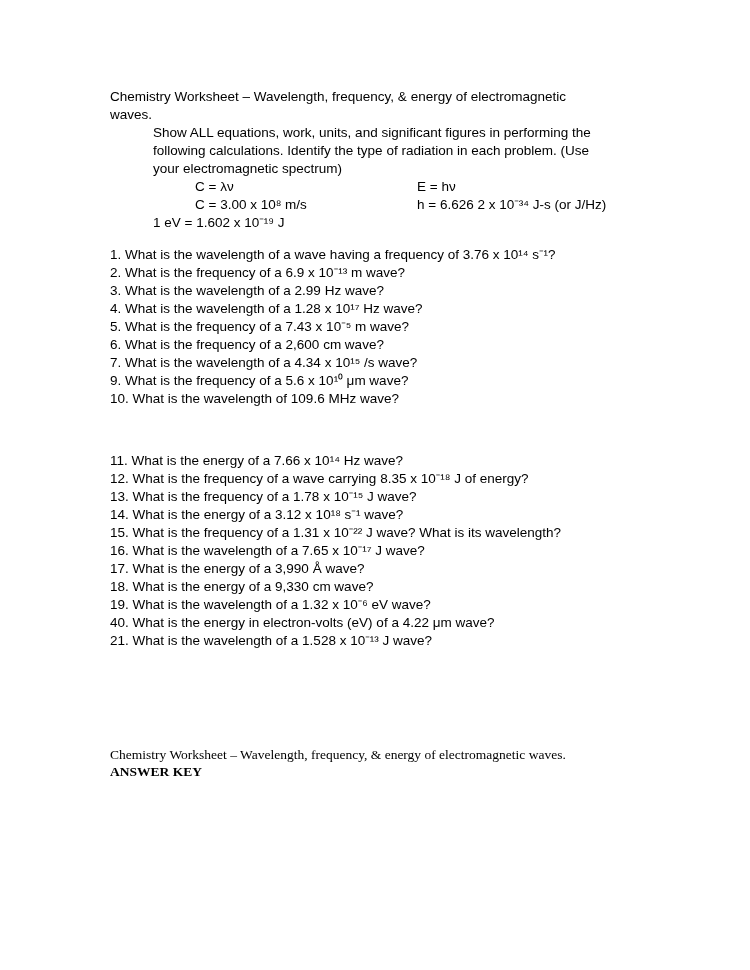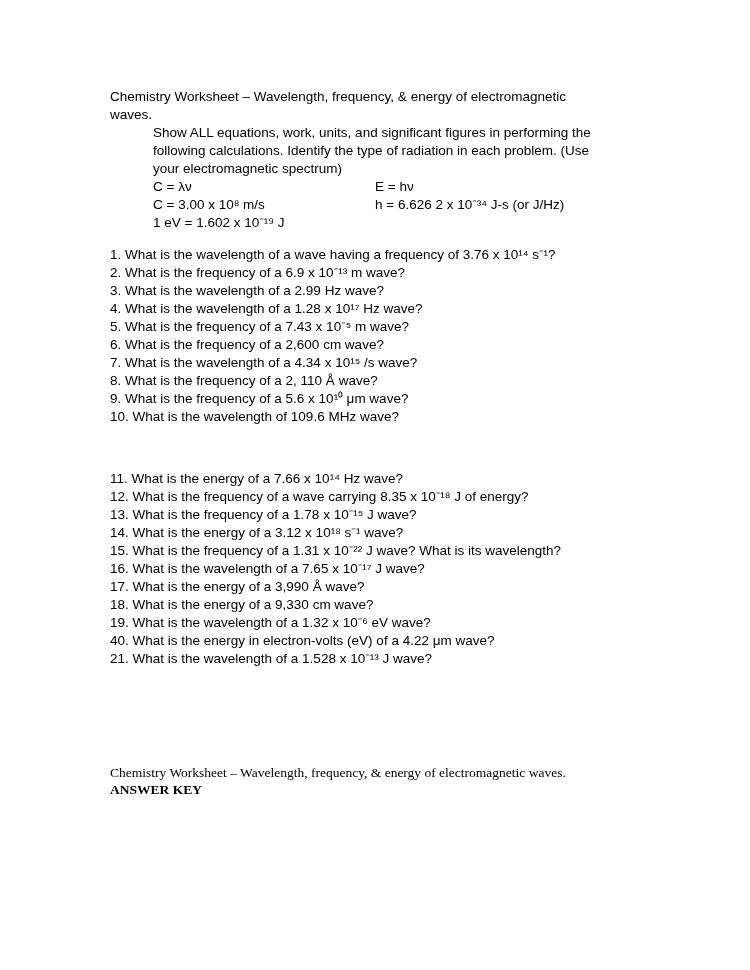--- a/index.html
+++ b/index.html
@@ -24,20 +24,21 @@
     max-width: 470px;
   }
   .indent {
     margin-left: 43px;
   }
   .instructions {
     max-width: 445px;
   }
   .eq-row {
     display: flex;
+    margin-left: 42px;
   }
   .eq-left {
     display: inline-block;
     width: 222px;
     flex: 0 0 222px;
   }
   .questions {
     max-width: 525px;
   }
   .part1 {
@@ -80,21 +81,20 @@
   </div>
 
   <div class="questions part1">
     <div>1. What is the wavelength of a wave having a frequency of 3.76 x 10¹⁴ s⁻¹?</div>
     <div>2. What is the frequency of a 6.9 x 10⁻¹³ m wave?</div>
     <div>3. What is the wavelength of a 2.99 Hz wave?</div>
     <div>4. What is the wavelength of a 1.28 x 10¹⁷ Hz wave?</div>
     <div>5. What is the frequency of a 7.43 x 10⁻⁵ m wave?</div>
     <div>6. What is the frequency of a 2,600 cm wave?</div>
     <div>7. What is the wavelength of a 4.34 x 10¹⁵ /s wave?</div>
-    <div>8. What is the frequency of a 2, 110 Å wave?</div>
     <div>9. What is the frequency of a 5.6 x 10¹⁰ μm wave?</div>
     <div>10. What is the wavelength of 109.6 MHz wave?</div>
   </div>
 
   <div class="questions part2">
     <div>11. What is the energy of a 7.66 x 10¹⁴ Hz wave?</div>
     <div>12. What is the frequency of a wave carrying 8.35 x 10⁻¹⁸ J of energy?</div>
     <div>13. What is the frequency of a 1.78 x 10⁻¹⁵ J wave?</div>
     <div>14. What is the energy of a 3.12 x 10¹⁸ s⁻¹ wave?</div>
     <div>15. What is the frequency of a 1.31 x 10⁻²² J wave? What is its wavelength?</div>

